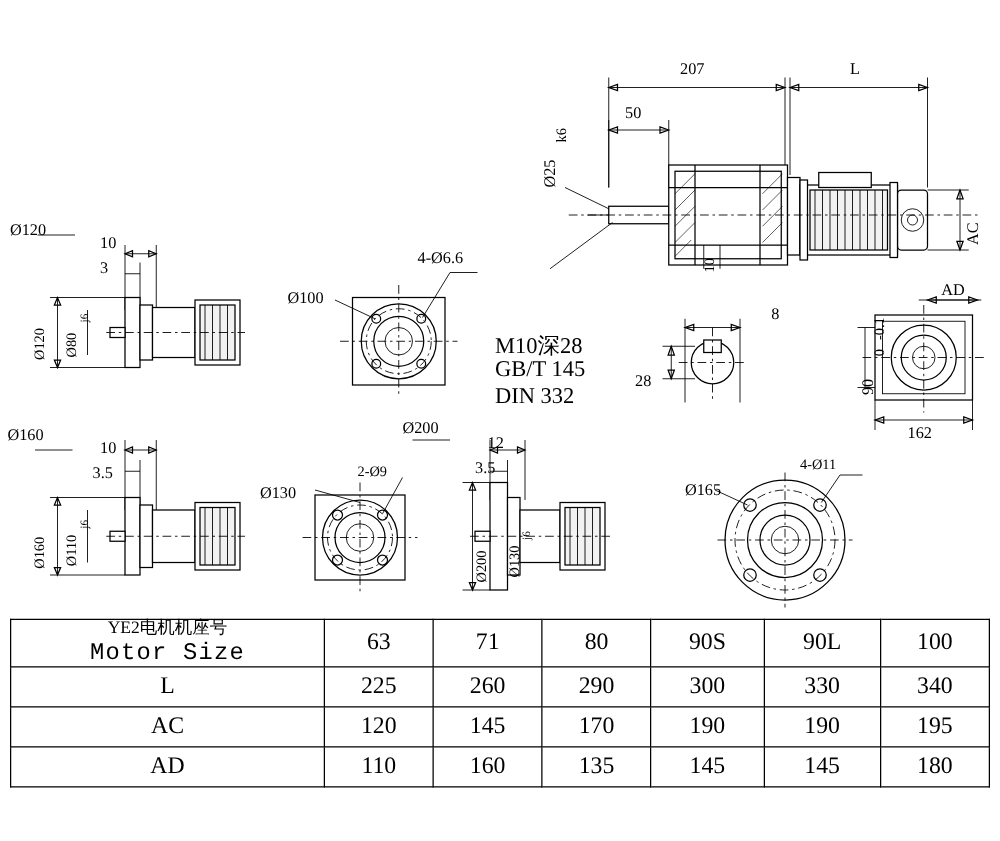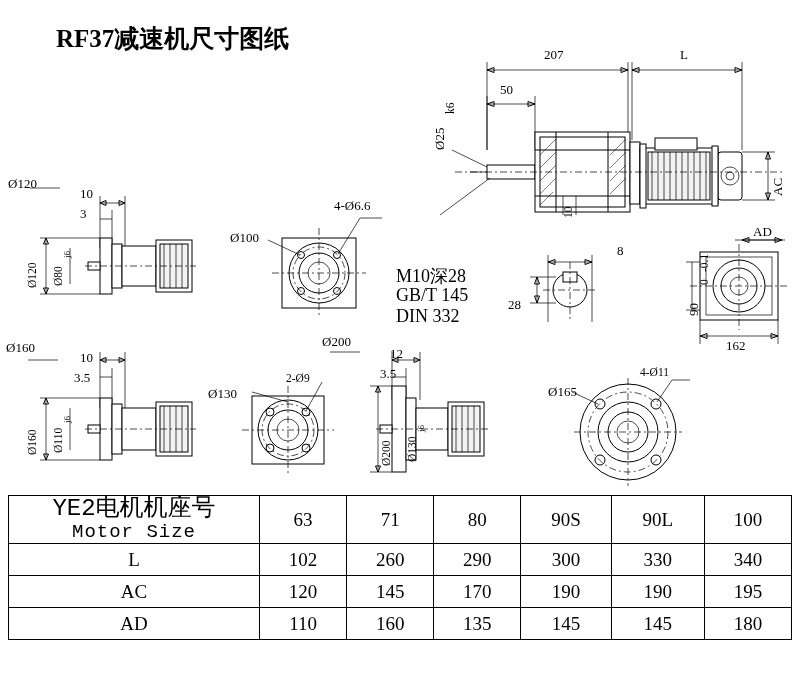--- a/index.html
+++ b/index.html
@@ -63,30 +63,29 @@
     font-family:"Liberation Serif", serif;
   }
   .tbl td{
     border:1px solid #000;
     text-align:center;
     font-size:19px;
     height:31px;
     padding:0;
   }
   .tbl td.head{width:250px;}
-  .tbl .cn{font-size:24px;line-height:1.05;font-family:Liberation Mono, monospace;}
+  .tbl .cn{font-size:14px;line-height:1.05;}
   .tbl .mono{font-family:"Liberation Mono", monospace;font-size:19px;letter-spacing:1px;}
   .tbl .rowlabel{font-size:19px;}
 </style>
 </head>
 <body>
 
 <div class="wrap">
 
-  <div class="title">RF37减速机尺寸图纸</div>
 
 
   <svg width="800" height="673">
 
     <g>
       <line class="thin" x1="487" y1="62" x2="487" y2="150"></line>
       <line class="thin" x1="628" y1="62" x2="628" y2="140"></line>
       <line class="thin" x1="487" y1="70" x2="628" y2="70"></line>
       <path class="ln" d="M487 70 l7 -2.5 v5 z" fill="#000"></path>
       <path class="ln" d="M628 70 l-7 -2.5 v5 z" fill="#000"></path>
@@ -439,21 +438,21 @@
         <td rowspan="2">71</td>
         <td rowspan="2">80</td>
         <td rowspan="2">90S</td>
         <td rowspan="2">90L</td>
         <td rowspan="2">100</td>
       </tr>
       <tr></tr>
 
       <tr>
         <td class="rowlabel">L</td>
-        <td>102</td>
+        <td>225</td>
         <td>260</td>
         <td>290</td>
         <td>300</td>
         <td>330</td>
         <td>340</td>
       </tr>
       <tr>
         <td class="rowlabel">AC</td>
         <td>120</td>
         <td>145</td>

